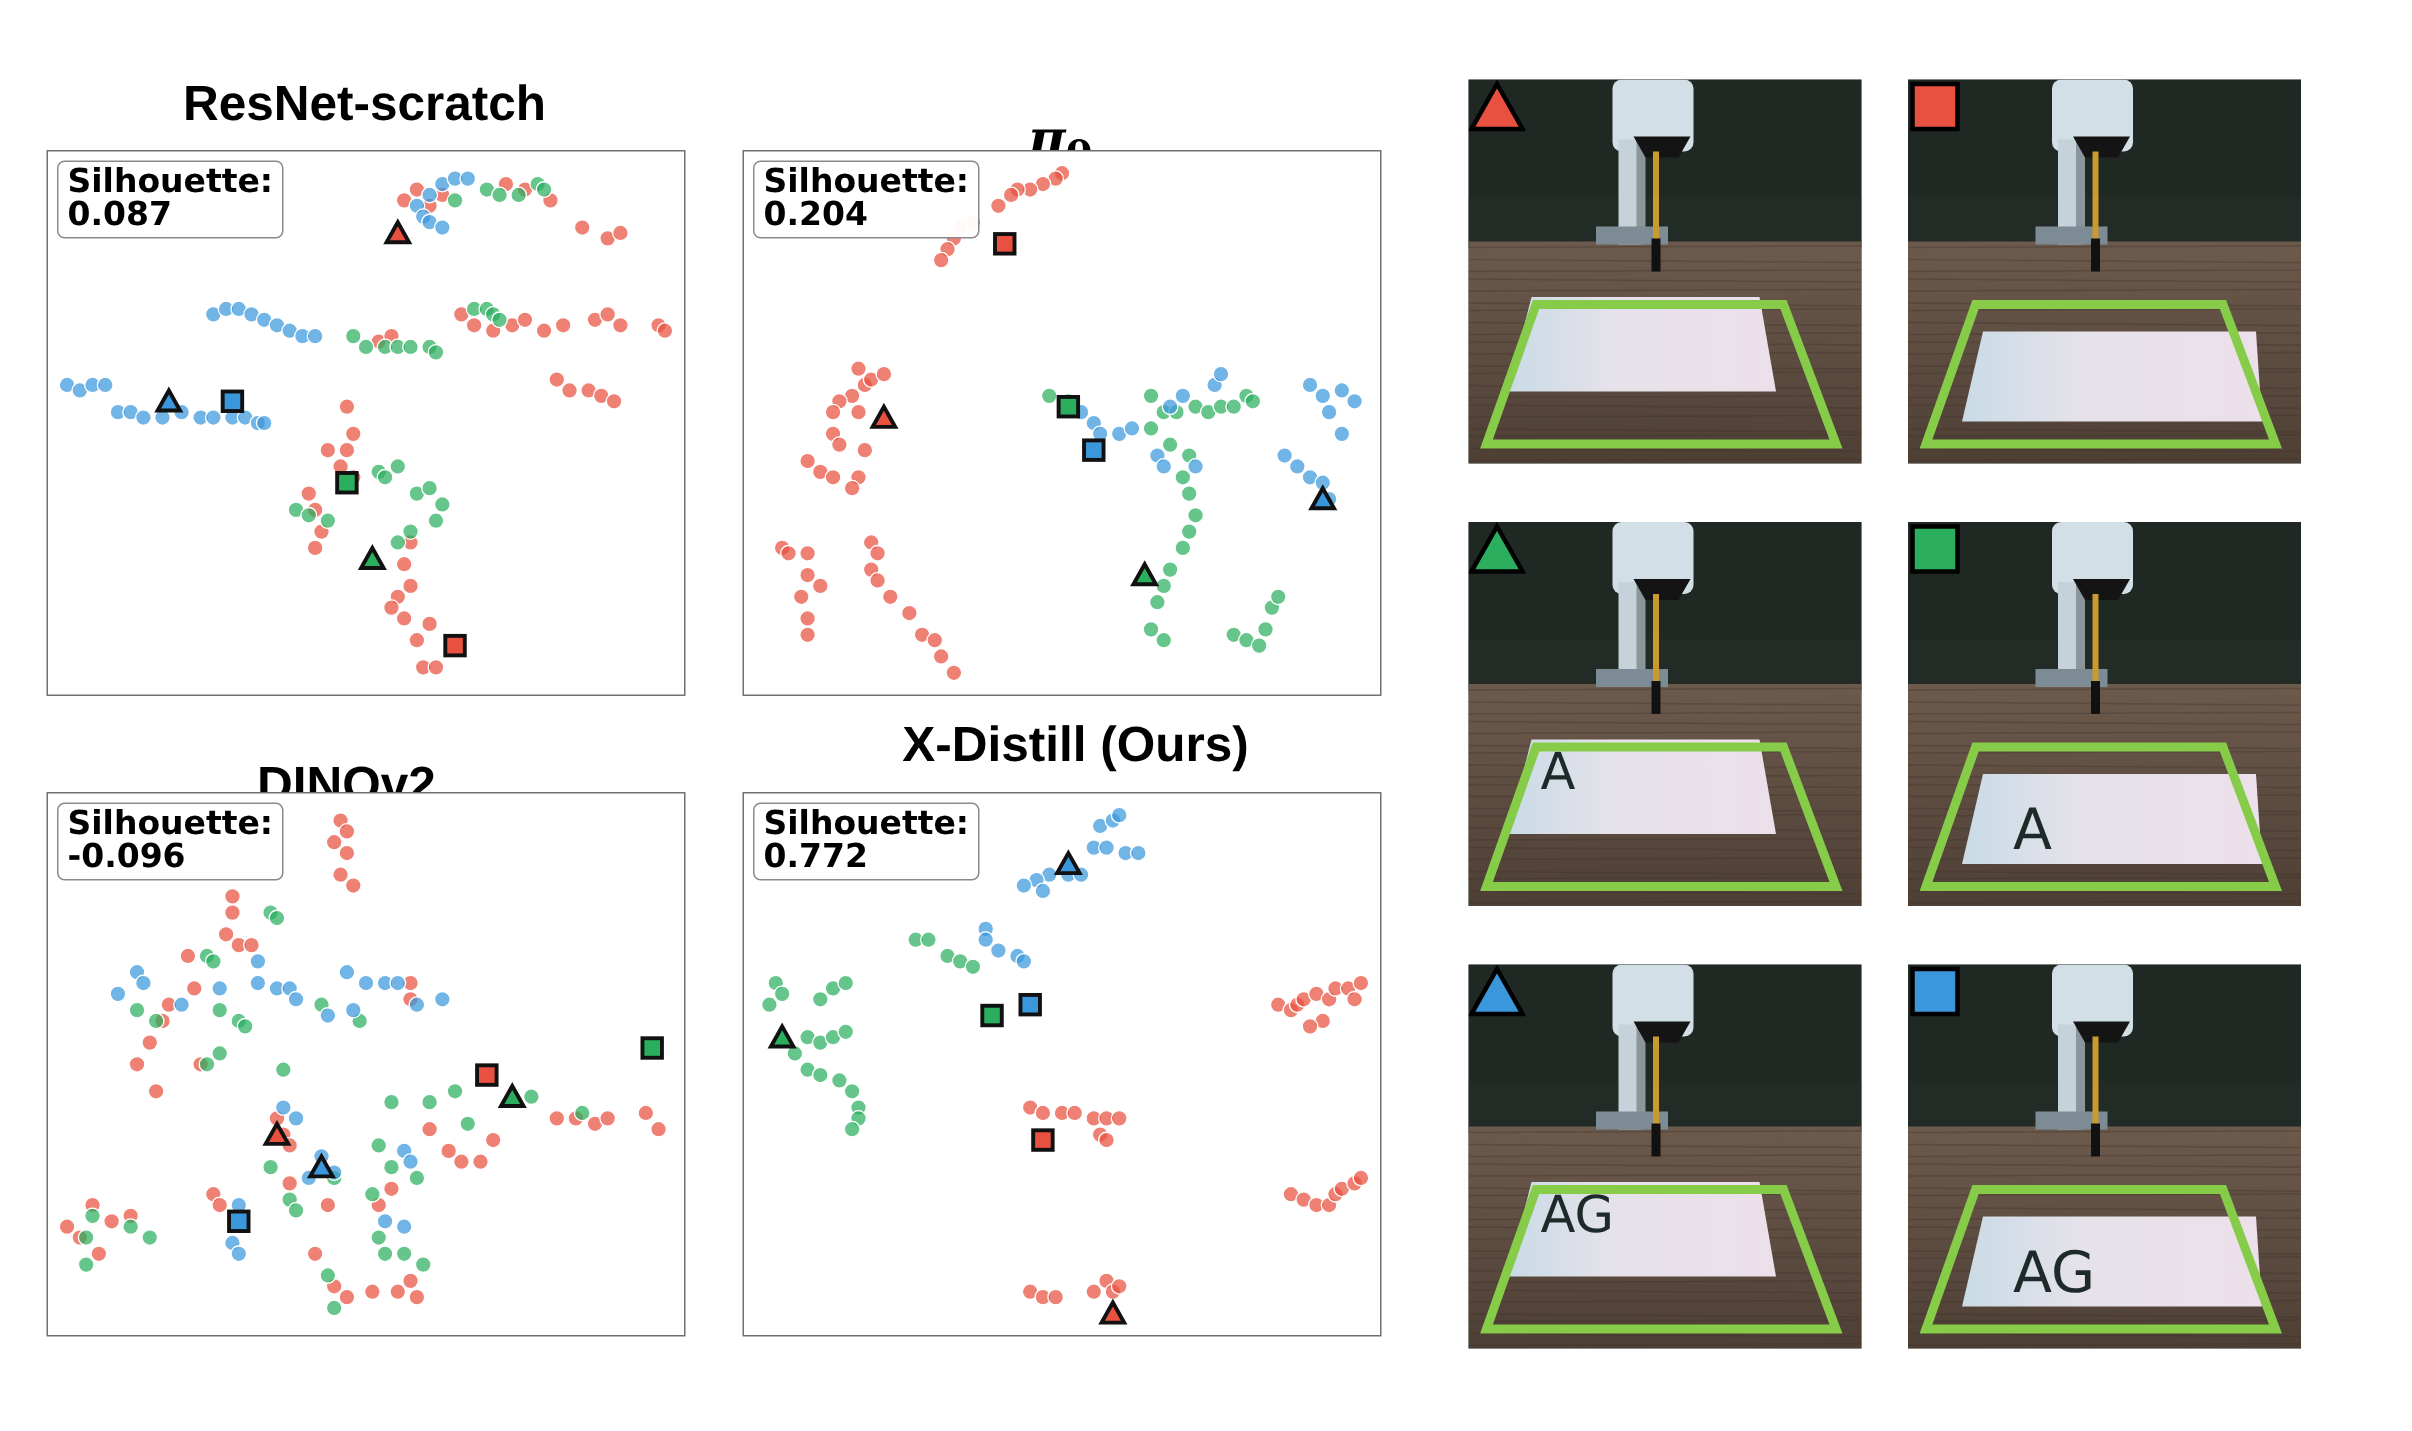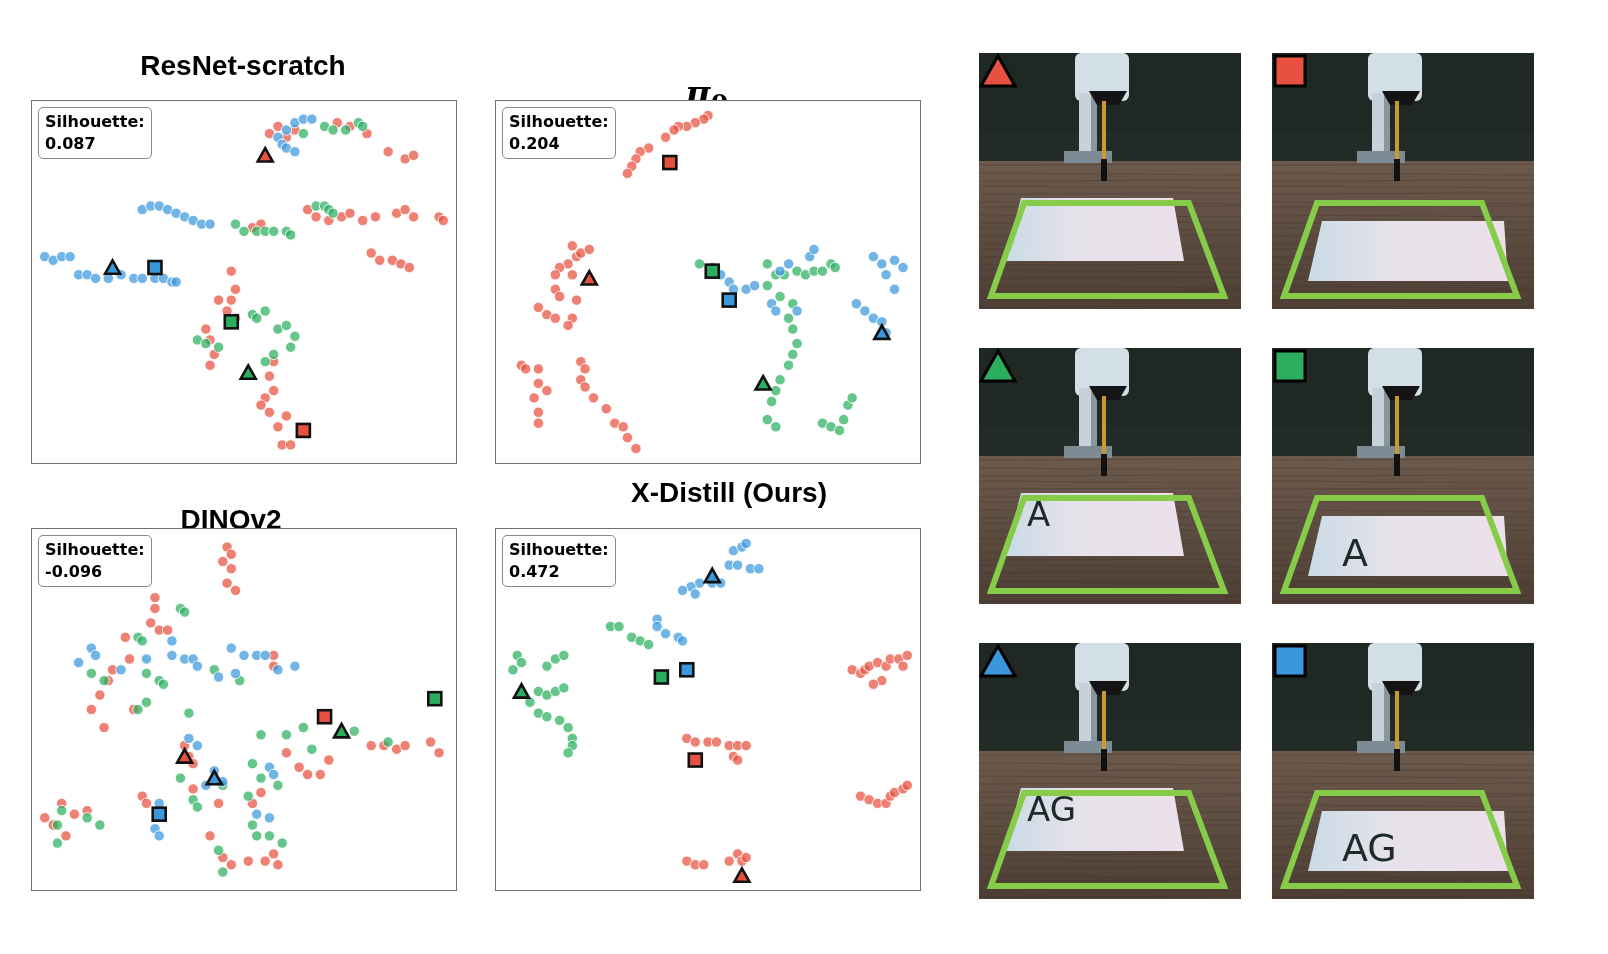--- a/index.html
+++ b/index.html
@@ -1,34 +1,34 @@
 <!DOCTYPE html>
 <html><head>
 <meta charset="utf-8">
 <style>
   html, body { margin: 0; padding: 0; background: #ffffff; }
   body { width: 1608px; height: 954px; position: relative; overflow: hidden; font-family: "Liberation Sans", sans-serif; }
-  .title { position: absolute; font-weight: bold; font-size: 28px; color: #000; text-align: center; width: 430px; }
+  .title { position: absolute; font-weight: bold; font-size: 33px; color: #000; text-align: center; width: 430px; }
   .title.pi { font-family: "DejaVu Serif", serif; font-style: italic; font-size: 34px; margin-top: 25px; }
   .title.pi sub { font-style: normal; font-size: 26px; }
   .panel { position: absolute; border: 1.5px solid #707070; background: #fff; }
   .panel svg { position: absolute; left: 0; top: 0; }
   .sil { position: absolute; left: 6px; top: 6px; border: 1.5px solid #8a8a8a; border-radius: 5px; background: rgba(255,255,255,0.95);
-         padding: 3px 6px 3px 6px; font-family: "DejaVu Sans", sans-serif; font-weight: bold; font-size: 16px; line-height: 22px; color: #000; z-index: 2; }
+         padding: 3px 6px 3px 6px; font-family: "DejaVu Sans", sans-serif; font-weight: bold; font-size: 22px; line-height: 22px; color: #000; z-index: 2; }
   .photo { position: absolute; width: 262px; height: 256px; overflow: hidden; background: #1d2620; }
   .photo svg { position: absolute; left: 0; top: 0; }
   .marker { position: absolute; left: 12px; top: 14px; z-index: 3; }
 </style>
 </head>
 <body>
 
 <div class="title" style="left:28px; top:50px;">ResNet-scratch</div>
 <div class="title pi" style="left:492px; top:48px;"><span>π</span><sub>0</sub></div>
 <div class="title" style="left:16px; top:504px;">DINOv2</div>
-<div class="title" style="left:514px; top:477px;">X-Distill (Ours)</div>
+<div class="title" style="left:502px; top:477px;">X-Distill (Ours)</div>
 
 <div class="panel" style="left:31px; top:100px; width:424px; height:362px;">
   <div class="sil"><span>Silhouette:</span><br><span class="silval">0.087</span></div>
   <svg class="plot" width="424" height="362">
       <circle cx="237.44000000000003" cy="32.58" r="5.2" fill="#e8503f" fill-opacity="0.72" stroke="#ffffff" stroke-width="0.9"></circle>
       <circle cx="245.92" cy="25.340000000000003" r="5.2" fill="#e8503f" fill-opacity="0.72" stroke="#ffffff" stroke-width="0.9"></circle>
       <circle cx="254.39999999999998" cy="36.2" r="5.2" fill="#e8503f" fill-opacity="0.72" stroke="#ffffff" stroke-width="0.9"></circle>
       <circle cx="262.88" cy="28.96" r="5.2" fill="#e8503f" fill-opacity="0.72" stroke="#ffffff" stroke-width="0.9"></circle>
       <circle cx="305.28" cy="21.72" r="5.2" fill="#e8503f" fill-opacity="0.72" stroke="#ffffff" stroke-width="0.9"></circle>
       <circle cx="318" cy="25.340000000000003" r="5.2" fill="#e8503f" fill-opacity="0.72" stroke="#ffffff" stroke-width="0.9"></circle>
@@ -382,21 +382,21 @@
       <circle cx="127.19999999999999" cy="306.84999999999997" r="5.2" fill="#3a97dc" fill-opacity="0.72" stroke="#ffffff" stroke-width="0.9"></circle>
       <rect x="396.29999999999995" y="163.17" width="13" height="13" fill="#2bae5e" stroke="#111111" stroke-width="2.6"></rect>
       <rect x="286.06" y="181.22" width="13" height="13" fill="#e8503f" stroke="#111111" stroke-width="2.6"></rect>
       <polygon points="309.52,194.985 302.02,208.33500000000004 317.02,208.33500000000004" fill="#2bae5e" stroke="#111111" stroke-width="2.6" stroke-linejoin="miter"></polygon>
       <polygon points="152.64,220.255 145.14,233.60500000000002 160.14,233.60500000000002" fill="#e8503f" stroke="#111111" stroke-width="2.6" stroke-linejoin="miter"></polygon>
       <polygon points="182.32,241.91499999999996 174.82,255.265 189.82,255.265" fill="#3a97dc" stroke="#111111" stroke-width="2.6" stroke-linejoin="miter"></polygon>
       <rect x="120.69999999999999" y="278.69" width="13" height="13" fill="#3a97dc" stroke="#111111" stroke-width="2.6"></rect>
     </svg>
 </div>
 <div class="panel" style="left:495px; top:528px; width:424px; height:361px;">
-  <div class="sil"><span>Silhouette:</span><br><span class="silval">0.472</span></div>
+  <div class="sil"><span>Silhouette:</span><br><span class="silval">0.772</span></div>
   <svg class="plot" width="424" height="361">
       <circle cx="356.15999999999997" cy="140.79" r="5.2" fill="#e8503f" fill-opacity="0.72" stroke="#ffffff" stroke-width="0.9"></circle>
       <circle cx="364.64" cy="144.4" r="5.2" fill="#e8503f" fill-opacity="0.72" stroke="#ffffff" stroke-width="0.9"></circle>
       <circle cx="368.88" cy="140.79" r="5.2" fill="#e8503f" fill-opacity="0.72" stroke="#ffffff" stroke-width="0.9"></circle>
       <circle cx="373.12" cy="137.18" r="5.2" fill="#e8503f" fill-opacity="0.72" stroke="#ffffff" stroke-width="0.9"></circle>
       <circle cx="381.6" cy="133.57" r="5.2" fill="#e8503f" fill-opacity="0.72" stroke="#ffffff" stroke-width="0.9"></circle>
       <circle cx="390.08000000000004" cy="137.18" r="5.2" fill="#e8503f" fill-opacity="0.72" stroke="#ffffff" stroke-width="0.9"></circle>
       <circle cx="394.32" cy="129.96" r="5.2" fill="#e8503f" fill-opacity="0.72" stroke="#ffffff" stroke-width="0.9"></circle>
       <circle cx="402.79999999999995" cy="129.96" r="5.2" fill="#e8503f" fill-opacity="0.72" stroke="#ffffff" stroke-width="0.9"></circle>
       <circle cx="411.28" cy="126.35" r="5.2" fill="#e8503f" fill-opacity="0.72" stroke="#ffffff" stroke-width="0.9"></circle>

